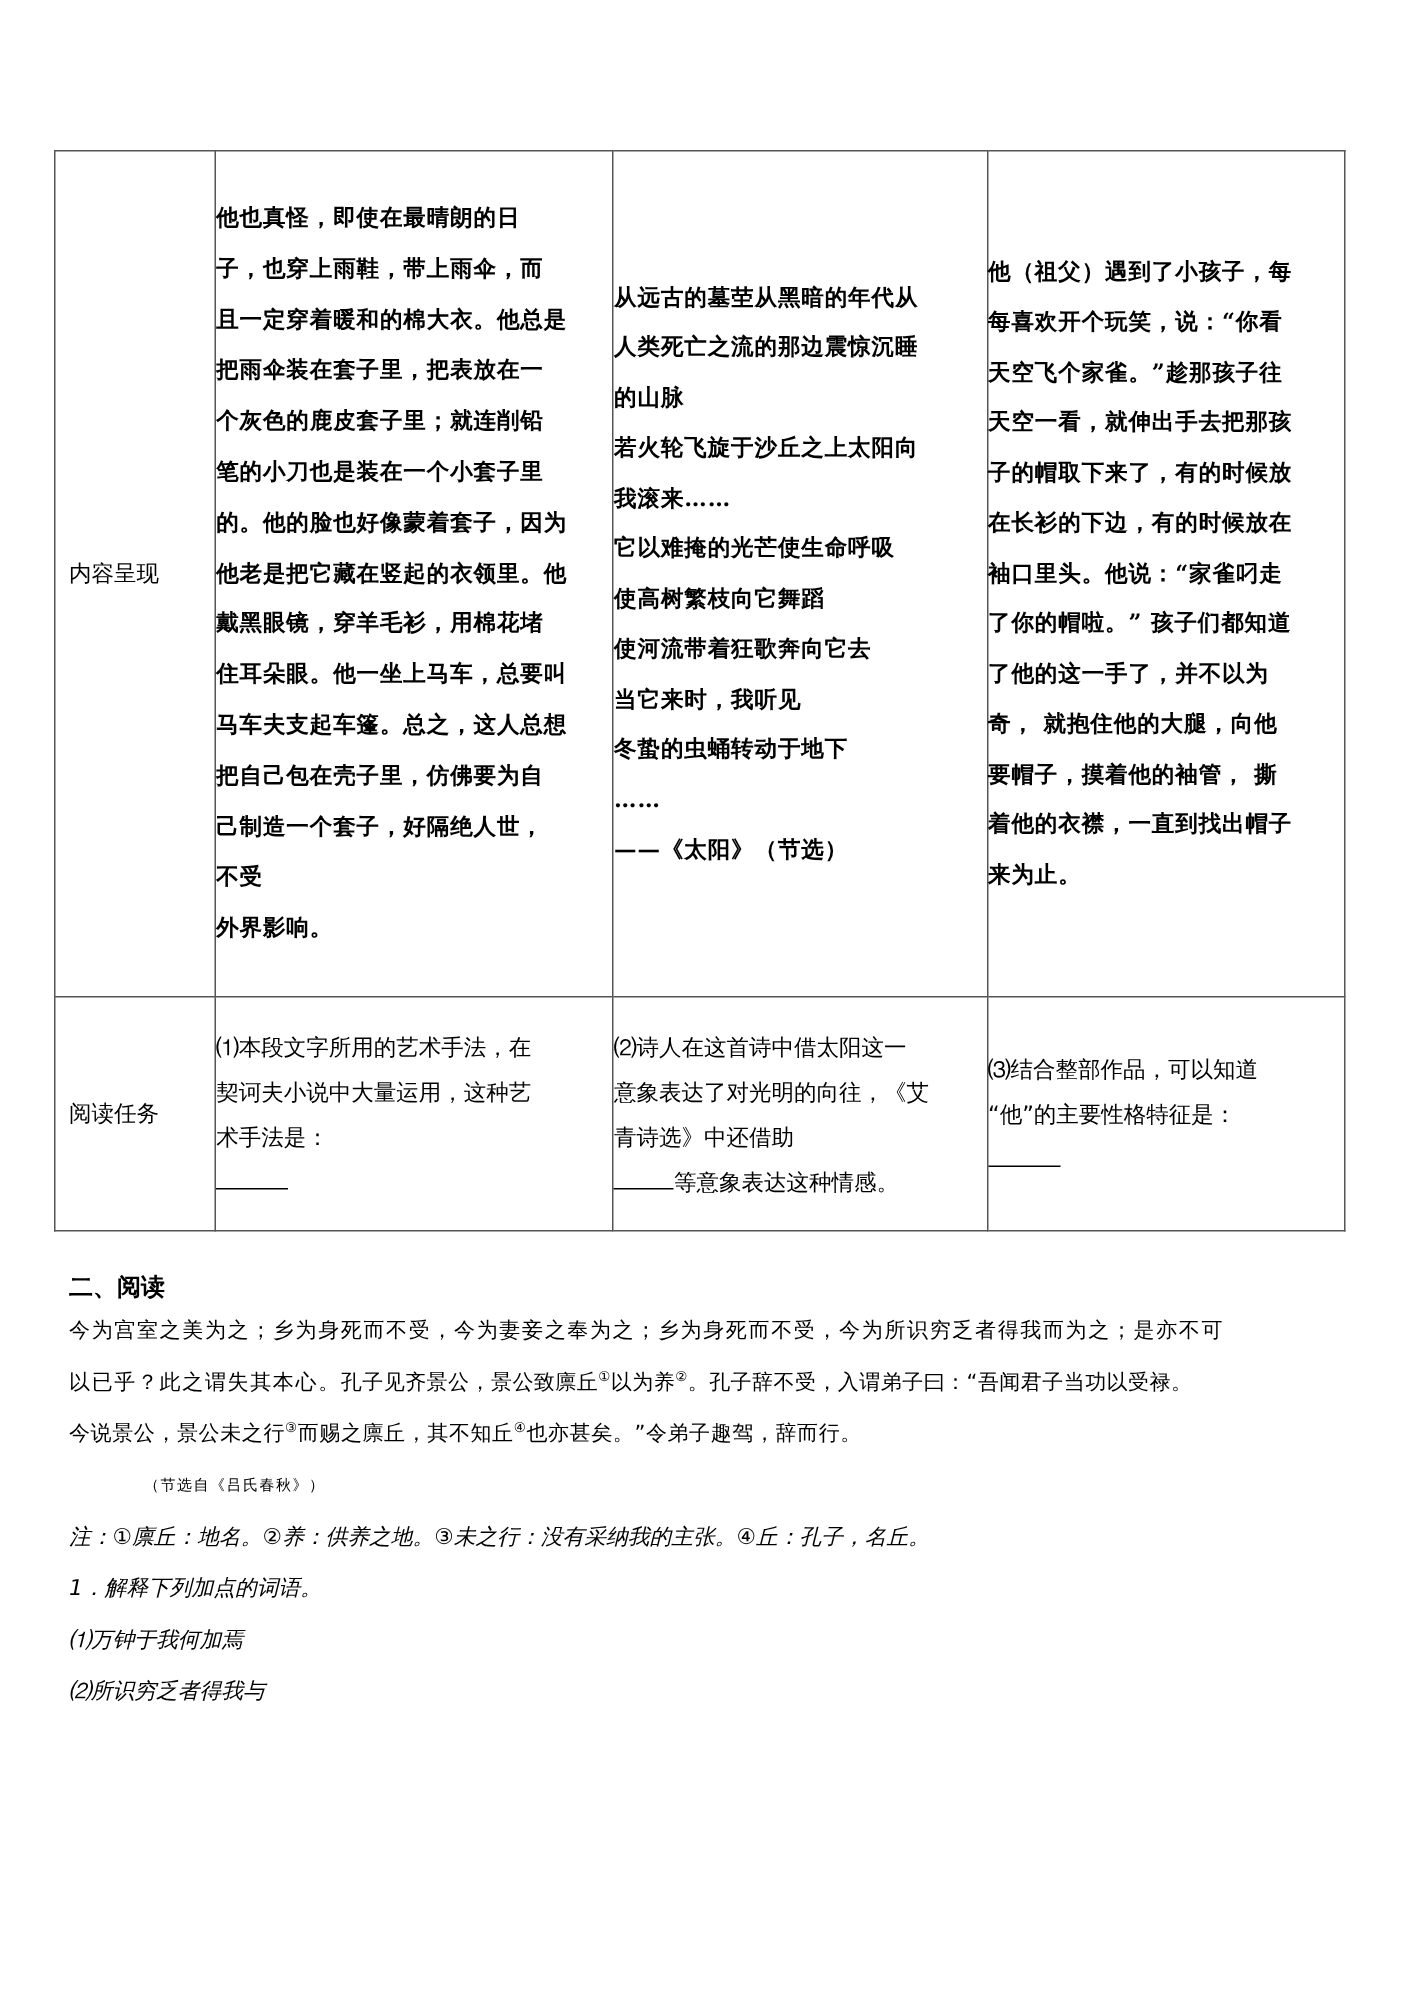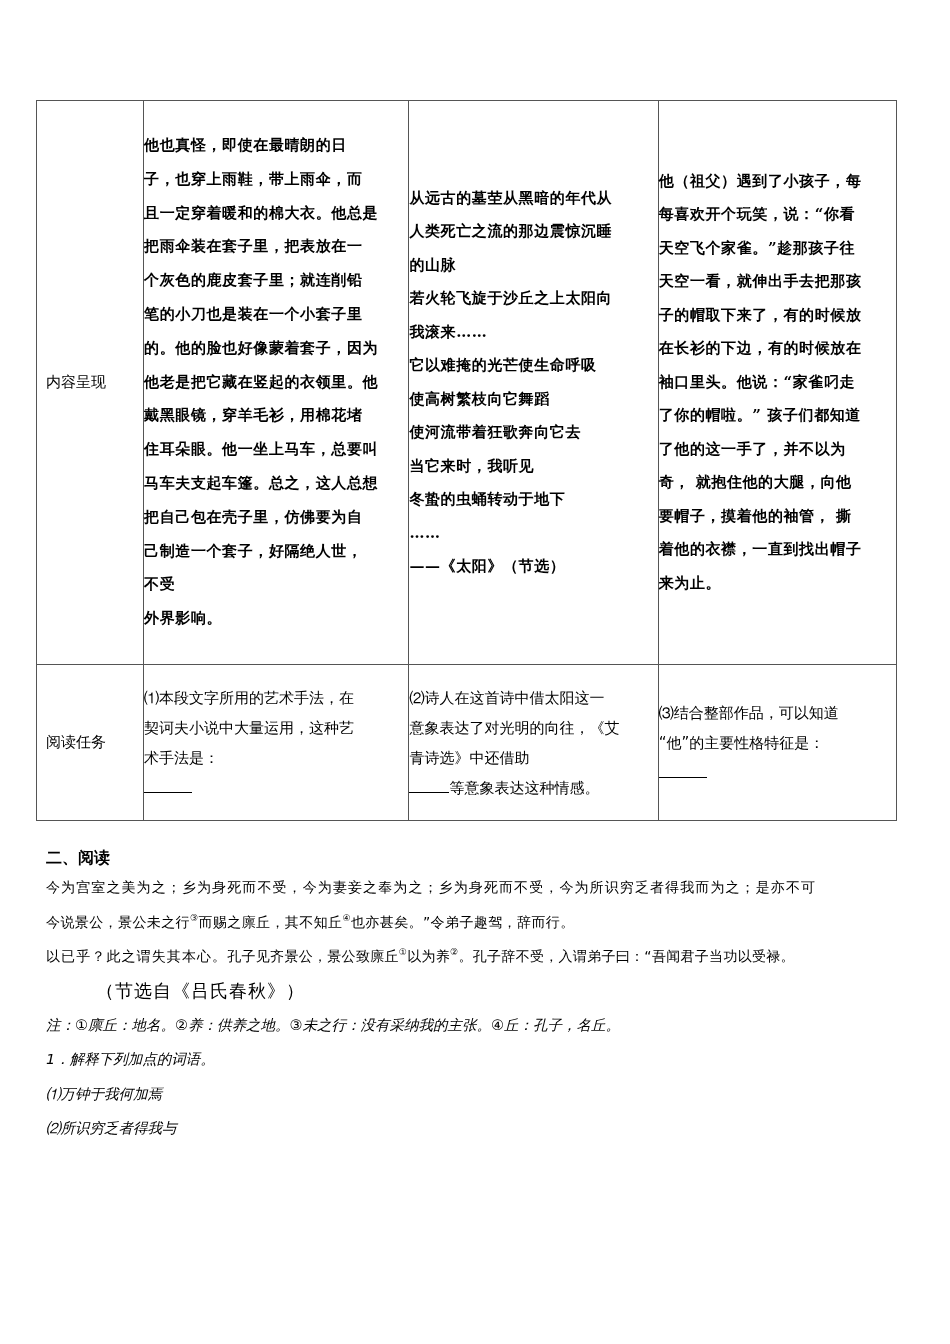--- a/index.html
+++ b/index.html
@@ -116,21 +116,21 @@
       line-height: 34.5px;
       white-space: nowrap;
       letter-spacing: 1.1px;
     }
     .passage .pline.sans {
       font-family: "DejaVu Sans", "Liberation Sans", sans-serif;
       letter-spacing: 0.4px;
     }
     .indent { padding-left: 28px; }
     .source-line {
-      font-size: 18px;
+      font-size: 10px;
       padding-left: 50px;
       height: 34px;
       line-height: 34px;
       letter-spacing: 1px;
     }
     .notes, .q-line {
       font-family: "DejaVu Sans", "Liberation Sans", sans-serif;
       font-size: 14.5px;
       height: 34.5px;
       line-height: 34.5px;
@@ -221,22 +221,22 @@
         <div class="line"><span class="blank"></span></div>
       </td>
     </tr>
   </tbody>
     </table>
 
   <div class="section">
     <div class="section-title">二、阅读</div>
     <div class="passage">
       <div class="pline">今为宫室之美为之；乡为身死而不受，今为妻妾之奉为之；乡为身死而不受，今为所识穷乏者得我而为之；是亦不可</div>
+      <div class="pline"><span>以已乎？此之谓失其本心。</span><span class="sansfrag" style="font-family:'DejaVu Sans','Liberation Sans',sans-serif;letter-spacing:0.3px;"><span>孔子见齐景公，景公致廪丘</span><sup>①</sup><span>以为养</span><sup>②</sup><span>。孔子辞不受，入谓弟子曰：“吾闻君子当功以受禄。</span></span></div>
       <div class="pline sans"><span>今说景公，景公未之行</span><sup>③</sup><span>而赐之廪丘，其不知丘</span><sup>④</sup><span>也亦甚矣。”令弟子趣驾，辞而行。</span></div>
-      <div class="pline"><span>以已乎？此之谓失其本心。</span><span class="sansfrag" style="font-family:'DejaVu Sans','Liberation Sans',sans-serif;letter-spacing:0.3px;"><span>孔子见齐景公，景公致廪丘</span><sup>①</sup><span>以为养</span><sup>②</sup><span>。孔子辞不受，入谓弟子曰：“吾闻君子当功以受禄。</span></span></div>
     </div>
     <div class="source-line">（节选自《吕氏春秋》）</div>
     <div class="notes">注：①廪丘：地名。②养：供养之地。③未之行：没有采纳我的主张。④丘：孔子，名丘。</div>
     <div class="q-line">1．解释下列加点的词语。</div>
     <div class="q-line">⑴万钟于我何加焉</div>
     <div class="q-line">⑵所识穷乏者得我与</div>
   </div>
 
 </div>
 

